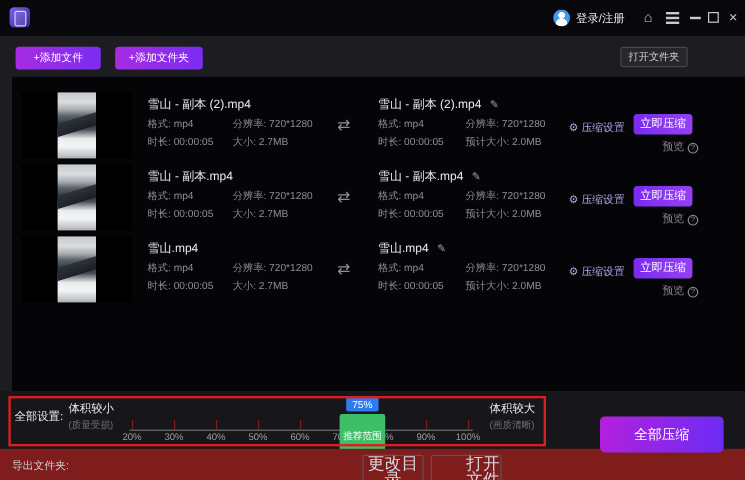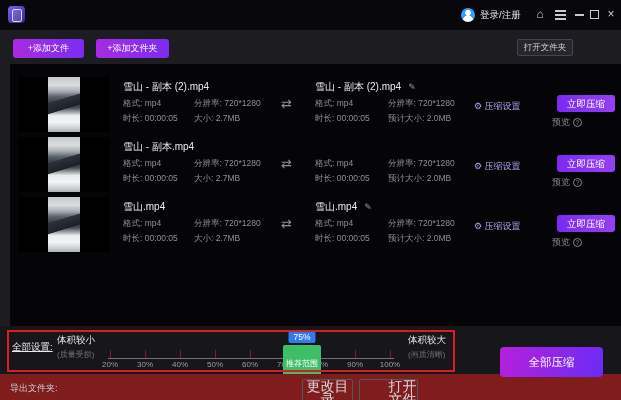--- a/index.html
+++ b/index.html
@@ -48,30 +48,30 @@
           linear-gradient(163deg, rgba(40,44,50,0) 40%, rgba(44,48,55,.95) 41%, rgba(26,30,36,.95) 57%, rgba(26,30,36,0) 58%),
           linear-gradient(180deg,#c6cacd 0%,#dadcde 15%,#a9aeb4 26%,#5a6068 36%,#333941 48%,#474c54 56%,#e9ebec 70%,#f3f4f5 82%,#c9cbce 94%,#aeb1b4 100%); }
   .fname { position:absolute; top:5px; font-size:10px; color:#eaeaef; white-space:nowrap; }
   .nm-l { left:113px; } .nm-r { left:305px; }
   .edit-ic { color:#9a9aa2; font-size:9px; margin-left:7px; cursor:pointer; }
   .det { position:absolute; font-size:8.5px; color:#8e8e96; white-space:nowrap; }
   .c1l { left:113px; } .c2l { left:184px; } .c1r { left:305px; } .c2r { left:378px; }
   .ln1 { top:23px; } .ln2 { top:38px; }
   .swap { position:absolute; left:271px; top:21px; font-size:13px; color:#8e8e96; }
   .cset { position:absolute; left:464px; top:25px; font-size:9px; color:#b3a0e8; cursor:pointer; white-space:nowrap; }
-  .btn-now { position:absolute; left:518px; top:20px; width:58px; height:17px; border:0; border-radius:3px;
+  .btn-now { position:absolute; left:518px; top:20px; width:49px; height:17px; border:0; border-radius:3px;
              color:#fff; font-size:9.5px; line-height:17px; text-align:center; cursor:pointer;
-             background:linear-gradient(90deg,#7a2bf0,#9440f5);margin-left:29px; }
+             background:linear-gradient(90deg,#7a2bf0,#9440f5); }
   .preview { position:absolute; left:542px; top:41px; font-size:9px; color:#85858d; cursor:pointer; white-space:nowrap; }
   .help-ic { display:inline-block; width:9px; height:9px; border:1px solid #85858d; border-radius:50%;
              font-size:6.5px; line-height:7px; text-align:center; margin-left:3px; color:#85858d; }
 
   
   .settings { position:absolute; left:0; top:326px; width:621px; height:48px; background:#17171b; }
-  .set-label { position:absolute; left:12px; top:15px; font-size:9.5px; color:#e9e9ee; white-space:nowrap;text-decoration:underline; }
+  .set-label { position:absolute; left:12px; top:15px; font-size:9.5px; color:#e9e9ee; white-space:nowrap; }
   .pole { position:absolute; top:8px; text-align:left; }
   .pole-l { left:57px; } .pole-r { left:408px; }
   .pole b { display:block; font-size:9.5px; color:#e9e9ee; font-weight:normal; white-space:nowrap;text-align:right; }
   .pole i { display:block; font-size:8px; color:#6f6f78; font-style:normal; margin-top:2px; white-space:nowrap; }
   .slider { position:absolute; left:108px; top:0; width:286px; height:48px; cursor:pointer; }
   .trackline { position:absolute; left:0; right:0; top:32px; height:1px; background:#6f6f79; }
   .tick { position:absolute; top:24px; width:1px; height:8px; background:#7f1d1d; }
   .tick span { position:absolute; top:10px; left:0; transform:translateX(-50%); font-size:8px; color:#9b9ba3; white-space:nowrap; }
   .tooltip { position:absolute; left:194px; top:5px; transform:translateX(-50%); background:#2e7bf0;
              color:#fff; font-size:8.5px; padding:1px 5px; border-radius:2px; white-space:nowrap; }
@@ -141,20 +141,21 @@
     <div class="row row2">
       <div class="thumb">
           <div class="tn"></div>
         </div>
       <span class="fname nm-l">雪山 - 副本.mp4</span>
       <span class="det c1l ln1">格式: mp4</span>
       <span class="det c2l ln1">分辨率: 720*1280</span>
       <span class="det c1l ln2">时长: 00:00:05</span>
       <span class="det c2l ln2">大小: 2.7MB</span>
       <span class="swap">⇄</span>
+      <span class="fname nm-r"><span>雪山 - 副本.mp4</span><span class="edit-ic">✎</span></span>
       <span class="det c1r ln1">格式: mp4</span>
       <span class="det c2r ln1">分辨率: 720*1280</span>
       <span class="det c1r ln2">时长: 00:00:05</span>
       <span class="det c2r ln2">预计大小: 2.0MB</span>
       <span class="cset"><span>⚙</span> <span>压缩设置</span></span>
       <button class="btn-now">立即压缩</button>
       <span class="preview"><span>预览</span><span class="help-ic">?</span></span>
     </div>
 
     <div class="row row3">

